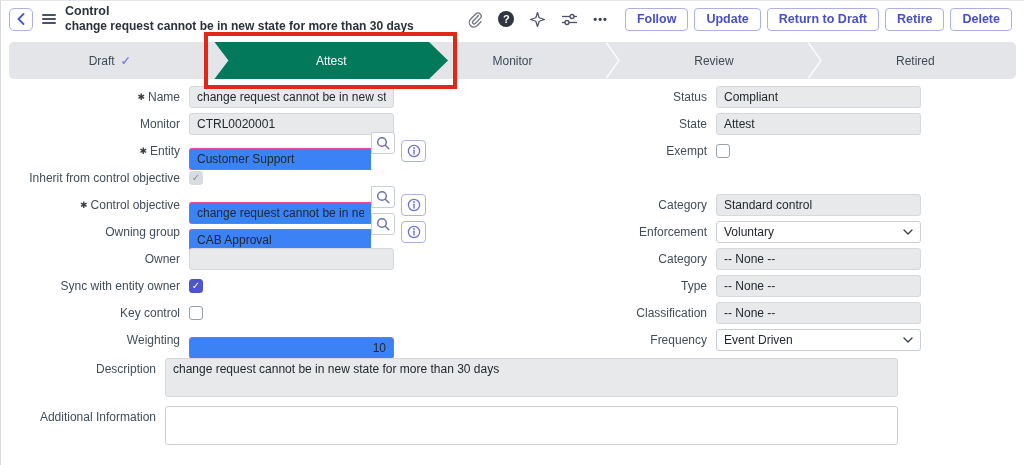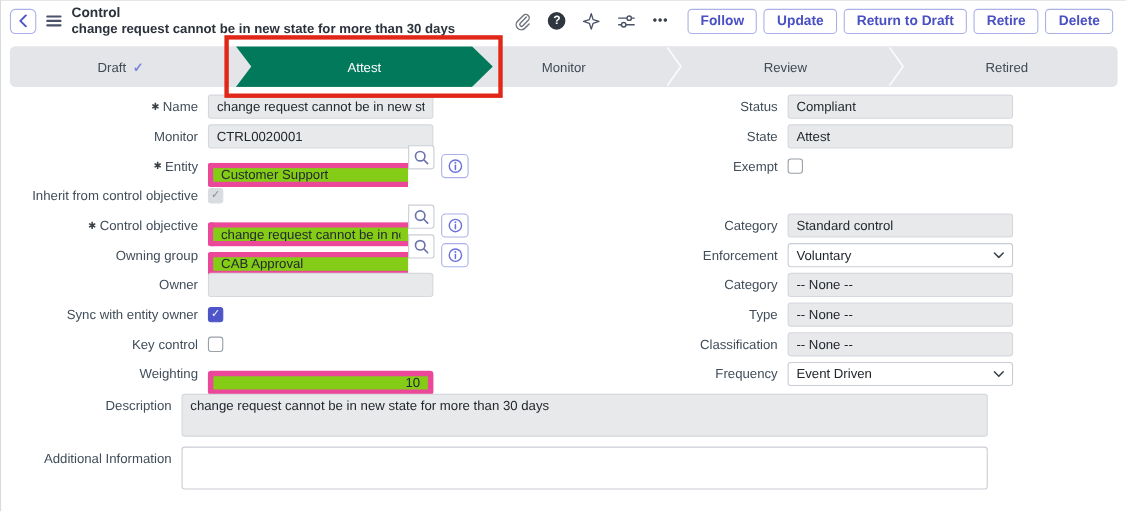--- a/index.html
+++ b/index.html
@@ -38,21 +38,21 @@
   .form { padding-top:4px; }
   .cols { display:grid; grid-template-columns:512px 512px; }
   .frow { display:flex; align-items:center; height:27px; }
   .flabel { flex:none; text-align:right; padding-right:9px; font-size:12px; color:#414d59; white-space:nowrap; }
   .col-l .flabel { width:188px; }
   .col-r .flabel { width:203px; }
   .req { color:#3a3f44; font-size:9px; margin-right:3px; position:relative; top:-1px; }
 
   .ro, .inp { height:22px; font-size:12px; color:#23282e; padding:0 7px; border-radius:3px; line-height:20px; white-space:nowrap; overflow:hidden; font-family:"Liberation Sans",sans-serif; }
   .ro { width:205px; background:#e8e9eb; border:1px solid #d5d8dd; }
-  .inp { width:205px; background:#84cc16; border:5px solid #ec4899;margin-top:16px; }
+  .inp { width:205px; background:#3b82f6; border:1px solid #ec4899;margin-top:16px; }
   .inp.num { text-align:right; }
 
   .ref { display:flex; align-items:stretch; }
   .ref .inp { width:182px; border-radius:3px 0 0 3px; border-right:none; }
   .search-btn { width:24px; height:22px; background:#fff; border:1px solid #c9ced6; border-radius:0 3px 3px 0; display:flex; align-items:center; justify-content:center; cursor:pointer; padding:0; }
   .info-btn { width:25px; height:22px; margin-left:6px; background:#fff; border:1px solid #abb1e6; border-radius:4px; display:flex; align-items:center; justify-content:center; cursor:pointer; padding:0; }
 
   .cb { width:14px; height:14px; border-radius:3px; display:flex; align-items:center; justify-content:center; font-size:10px; line-height:1; cursor:pointer; }
   .cb.unchecked { background:#fff; border:1px solid #98a0a8; color:transparent; }
   .cb.checked { background:#4d55c8; border:1px solid #4d55c8; color:#fff; }

